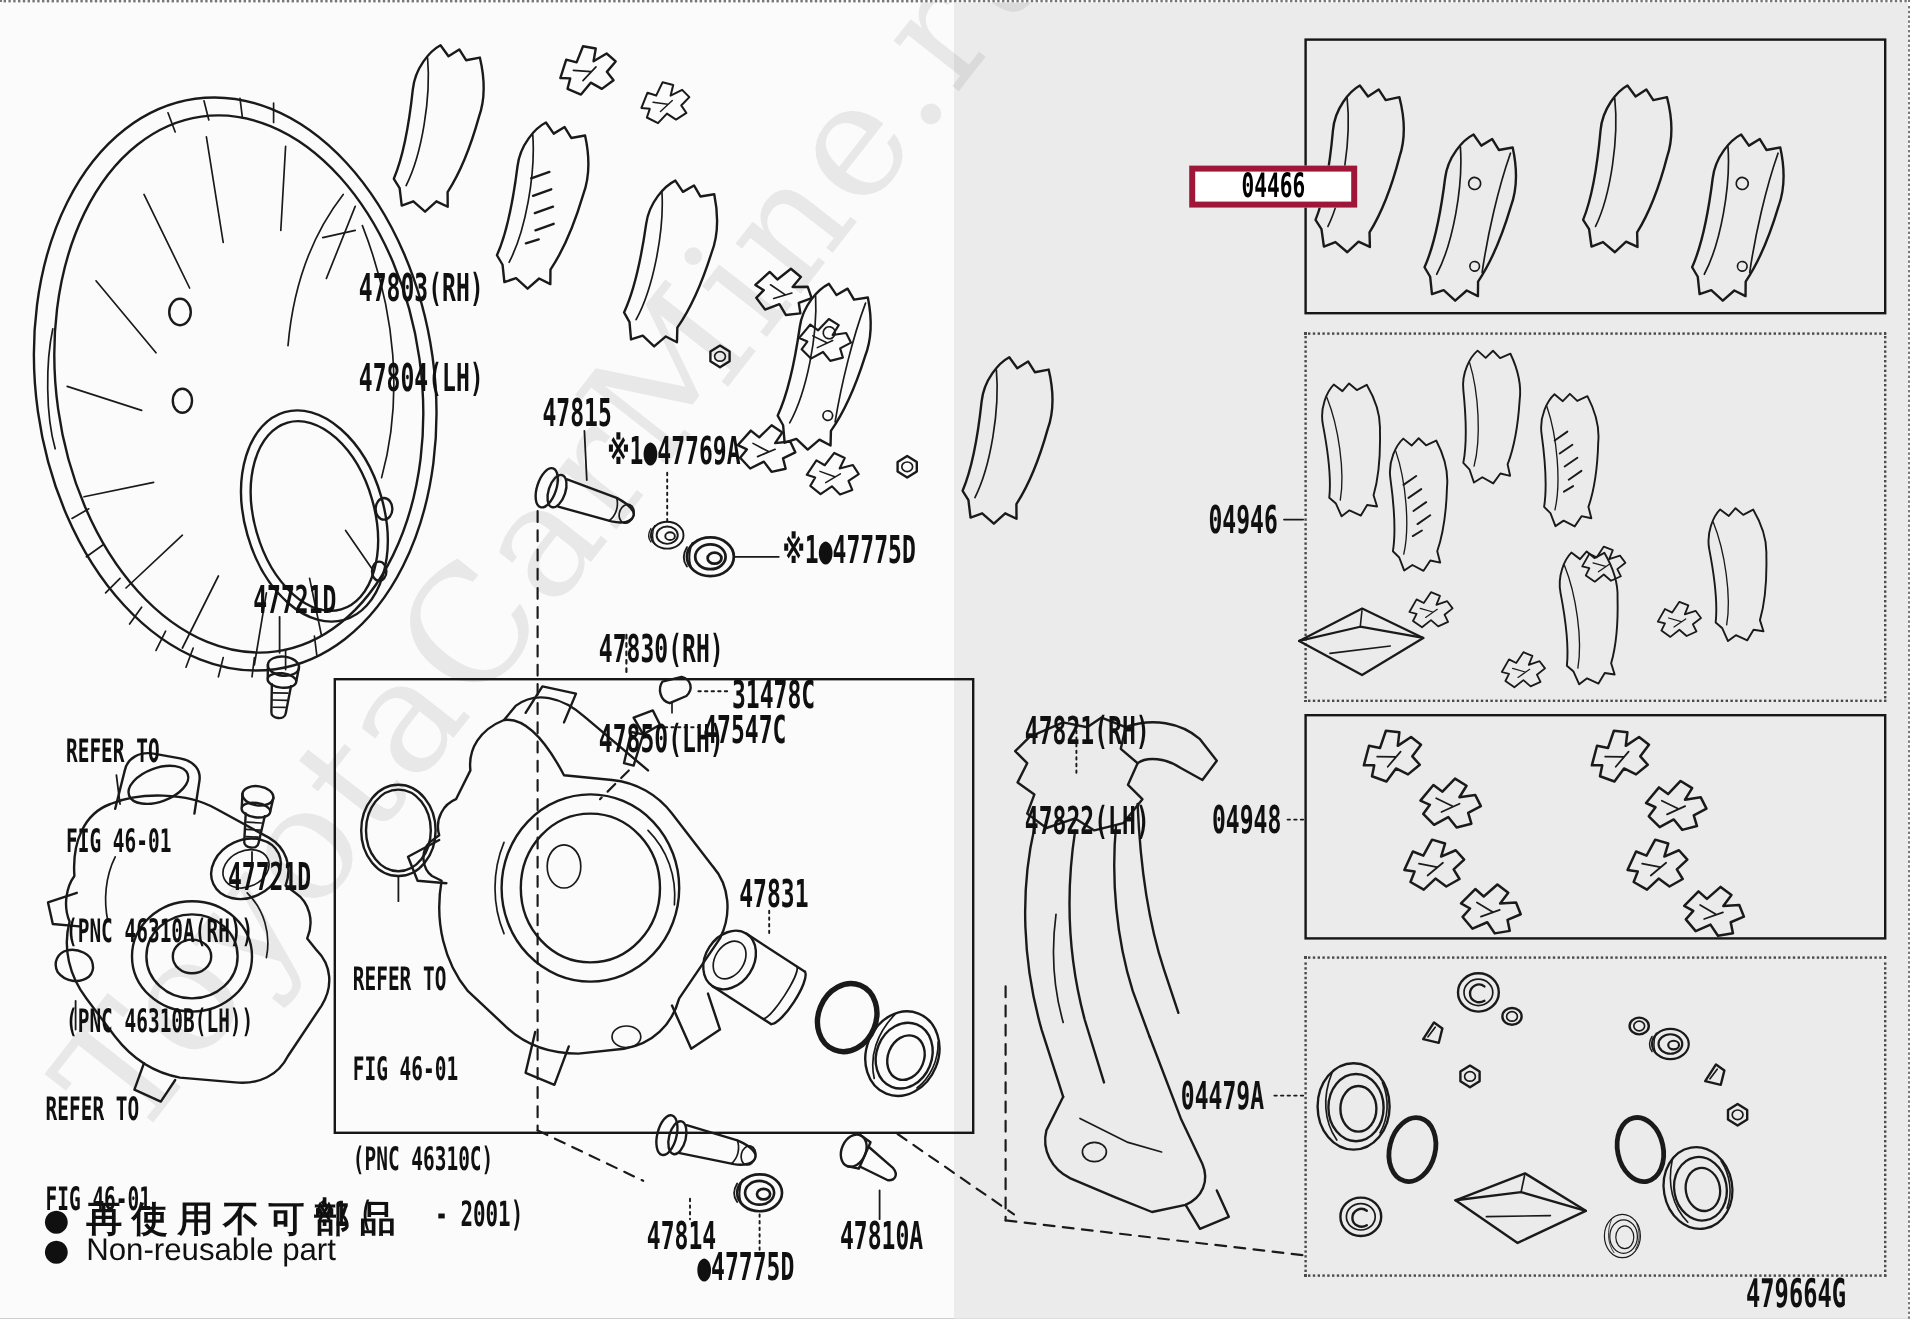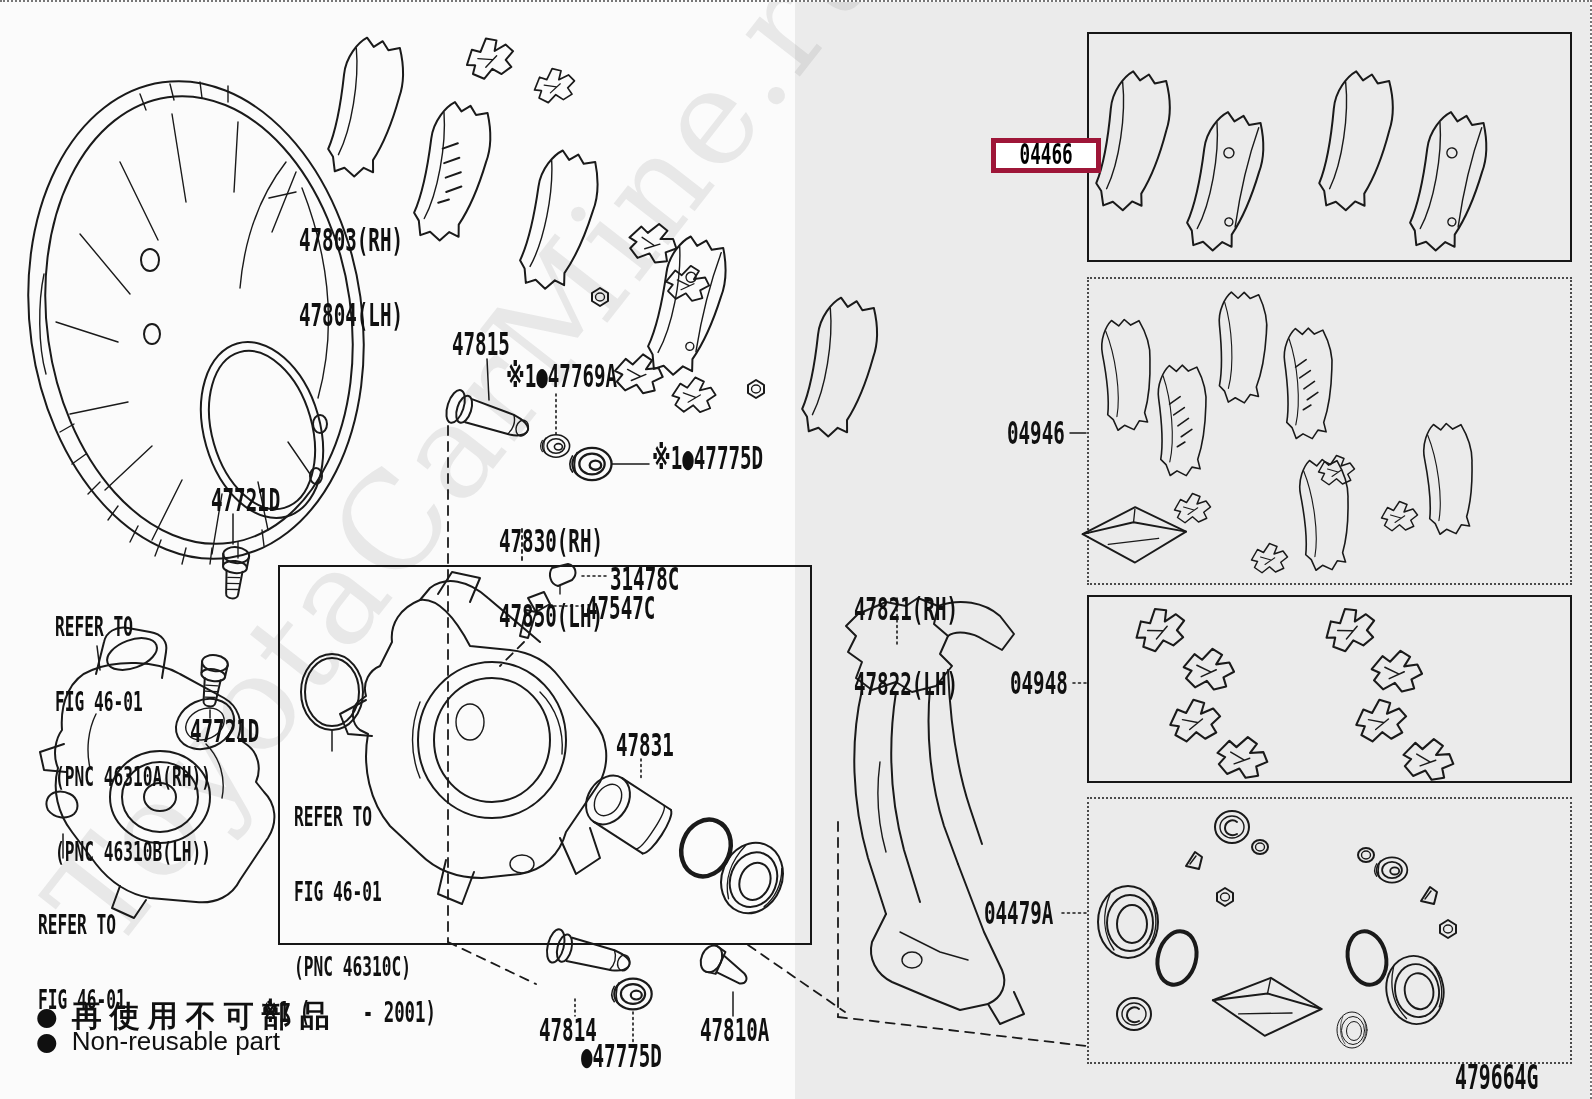--- a/index.html
+++ b/index.html
@@ -32,21 +32,21 @@
     position:absolute;color:#101010;
     font-family:"DejaVu Sans Mono","DejaVu Sans",monospace;font-weight:bold;
     font-size:32px;line-height:25px;white-space:pre;
     transform:scaleX(0.6);transform-origin:0 0;
   }
   .lbl.ref{font-size:27px;line-height:25px;}
   .lbl.code{font-size:33px;}
   .kit-label-hl{
     position:absolute;left:991px;top:136px;
     border:5px solid #9E1638;background:#ffffff;
-    padding:1px 8px 2px;display:flex;align-items:center;justify-content:center;
+    padding:1px 23px 2px;display:flex;align-items:center;justify-content:center;
   }
   .kit-label-hl span{
     display:inline-block;color:#000;
     font-family:"DejaVu Sans Mono","DejaVu Sans",monospace;font-weight:bold;
     font-size:28px;line-height:22px;transform:scaleX(0.63);transform-origin:50% 50%;
   }
   .legend-row{position:absolute;display:flex;align-items:center;gap:14px;color:#101010;}
   .legend-bullet{font-size:25px;line-height:25px;}
   .legend-jp{font-size:30px;letter-spacing:8px;font-weight:700;}
   .legend-en{font-family:"Liberation Sans","DejaVu Sans",sans-serif;font-size:26px;font-weight:500;}

